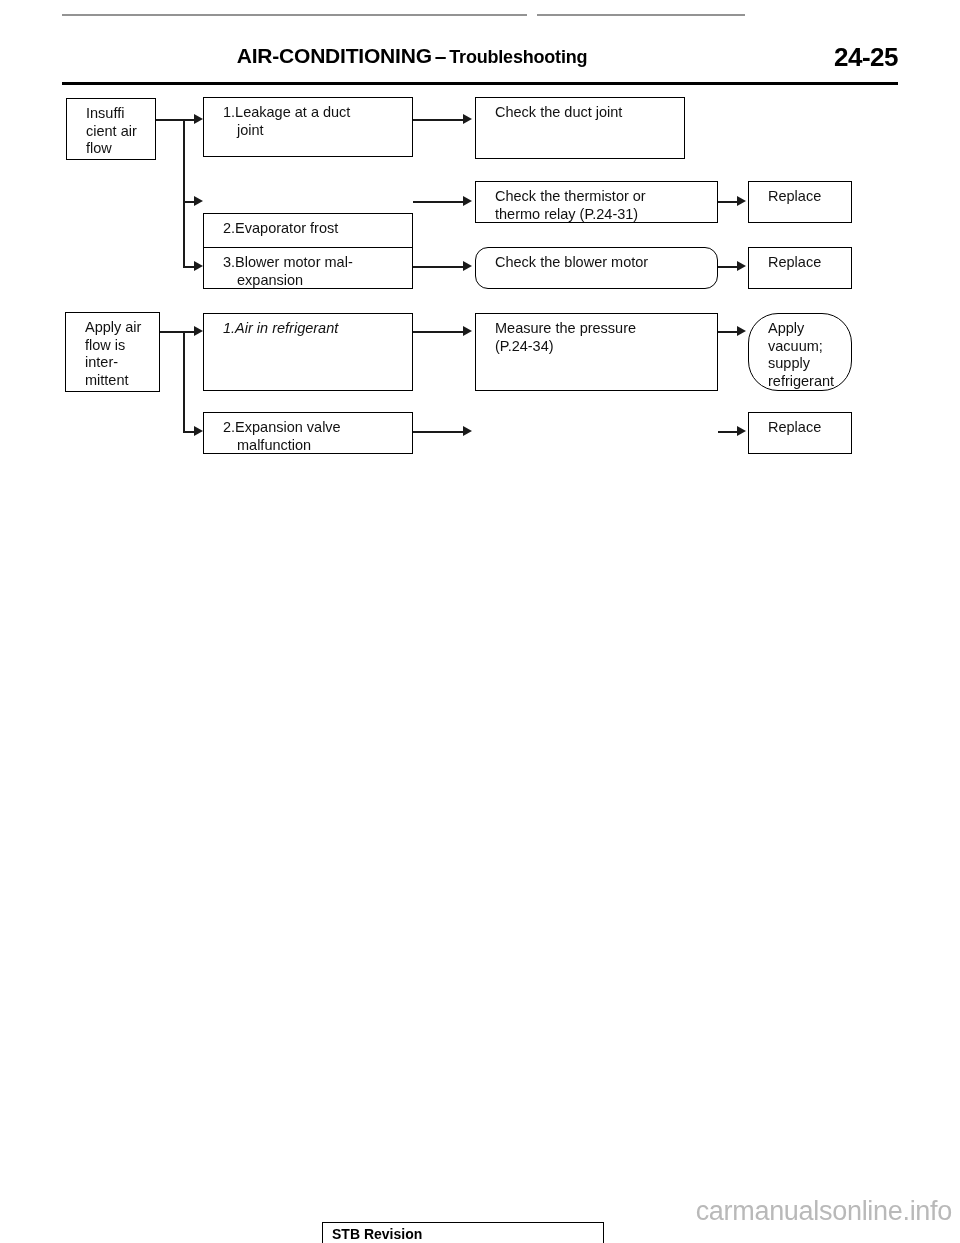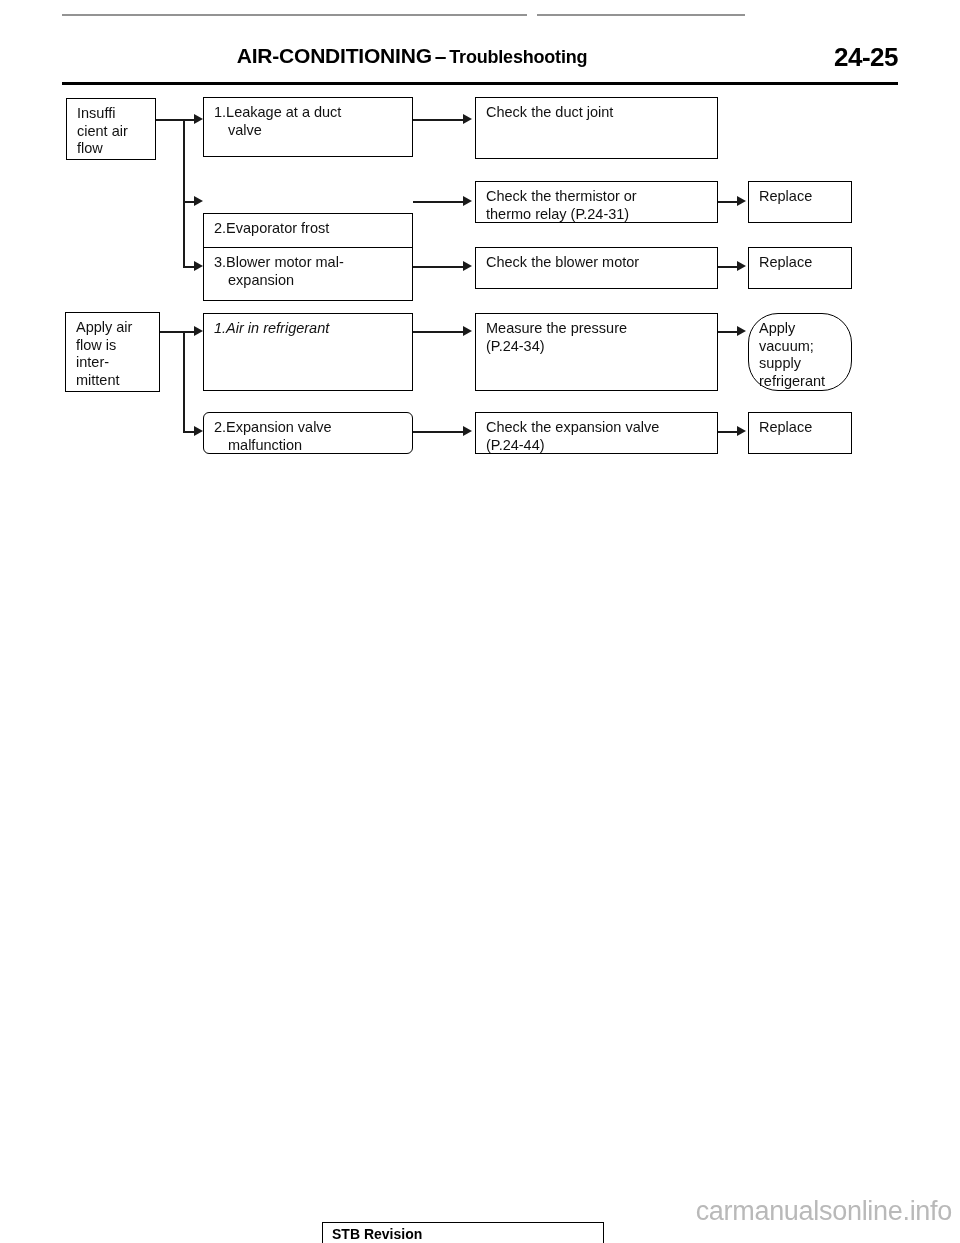--- a/index.html
+++ b/index.html
@@ -77,21 +77,21 @@
     top: 0;
     width: 960px;
     height: 480px;
   }
 
   .node {
     position: absolute;
     box-sizing: border-box;
     border: 1.6px solid #000;
     background: #fff;
-    padding: 6px 0 0 10px;
+    padding: 6px 0 0 19px;
     font-size: 14.5px;
     line-height: 17.5px;
     color: #111;
   }
   .node .ln { display: block; white-space: pre; }
   .node.indent .ln + .ln { padding-left: 14px; }
 
   
   .hline {
     position: absolute;
@@ -170,50 +170,50 @@
   <div class="arrow" style="left:194px; top:114px;"></div>
 
   <div class="hline" style="left:183px; top:201px; width:14px;"></div>
   <div class="arrow" style="left:194px; top:196px;"></div>
 
   <div class="hline" style="left:183px; top:266px; width:14px;"></div>
   <div class="arrow" style="left:194px; top:261px;"></div>
 
   <div class="node indent" style="left:203px; top:97px; width:210px; height:60px;">
     <span class="ln">1.Leakage at a duct</span>
-    <span class="ln">valve</span>
+    <span class="ln">joint</span>
   </div>
   <div class="hline" style="left:413px; top:119px; width:50px;"></div>
   <div class="arrow" style="left:463px; top:114px;"></div>
-  <div class="node" style="left:475px; top:97px; width:243px; height:62px;">
+  <div class="node" style="left:475px; top:97px; width:210px; height:62px;">
     <span class="ln">Check the duct joint</span>
   </div>
 
   <div class="node" style="left:203px; top:181px; width:210px; height:42px;margin-top:32px;">
     <span class="ln">2.Evaporator frost</span>
   </div>
   <div class="hline" style="left:413px; top:201px; width:50px;"></div>
   <div class="arrow" style="left:463px; top:196px;"></div>
   <div class="node" style="left:475px; top:181px; width:243px; height:42px;">
     <span class="ln">Check the thermistor or</span>
     <span class="ln">thermo relay (P.24-31)</span>
   </div>
   <div class="hline" style="left:718px; top:201px; width:22px;"></div>
   <div class="arrow" style="left:737px; top:196px;"></div>
   <div class="node" style="left:748px; top:181px; width:104px; height:42px;">
     <span class="ln">Replace</span>
   </div>
 
-  <div class="node indent" style="left:203px; top:247px; width:210px; height:54px;">
+  <div class="node indent" style="left:203px; top:247px; width:210px; height:42px;">
     <span class="ln">3.Blower motor mal-</span>
     <span class="ln">expansion</span>
   </div>
   <div class="hline" style="left:413px; top:266px; width:50px;"></div>
   <div class="arrow" style="left:463px; top:261px;"></div>
-  <div class="node" style="left:475px; top:247px; width:243px; height:42px;">
+  <div class="node" style="left:475px; top:247px; width:243px; height:42px;border-radius:13px;">
     <span class="ln">Check the blower motor</span>
   </div>
   <div class="hline" style="left:718px; top:266px; width:22px;"></div>
   <div class="arrow" style="left:737px; top:261px;"></div>
   <div class="node" style="left:748px; top:247px; width:104px; height:42px;">
     <span class="ln">Replace</span>
   </div>
 
   <div class="node" style="left:65px; top:312px; width:95px; height:80px;">
     <span class="ln">Apply air</span>
@@ -242,30 +242,26 @@
   </div>
   <div class="hline" style="left:718px; top:331px; width:22px;"></div>
   <div class="arrow" style="left:737px; top:326px;"></div>
   <div class="node" style="left:748px; top:313px; width:104px; height:78px;border-radius:30px;">
     <span class="ln">Apply</span>
     <span class="ln">vacuum;</span>
     <span class="ln">supply</span>
     <span class="ln">refrigerant</span>
   </div>
 
-  <div class="node indent" style="left:203px; top:412px; width:210px; height:42px;border-radius:6px;">
+  <div class="node indent" style="left:203px; top:412px; width:210px; height:42px;">
     <span class="ln">2.Expansion valve</span>
     <span class="ln">malfunction</span>
   </div>
   <div class="hline" style="left:413px; top:431px; width:50px;"></div>
   <div class="arrow" style="left:463px; top:426px;"></div>
-  <div class="node" style="left:475px; top:412px; width:243px; height:42px;">
-    <span class="ln">Check the expansion valve</span>
-    <span class="ln">(P.24-44)</span>
-  </div>
   <div class="hline" style="left:718px; top:431px; width:22px;"></div>
   <div class="arrow" style="left:737px; top:426px;"></div>
   <div class="node" style="left:748px; top:412px; width:104px; height:42px;">
     <span class="ln">Replace</span>
   </div>
 
 </div>
 
 <div class="footer-box"></div>
 <div class="footer-label" style="left:332px; top:1226px;">STB Revision</div>

